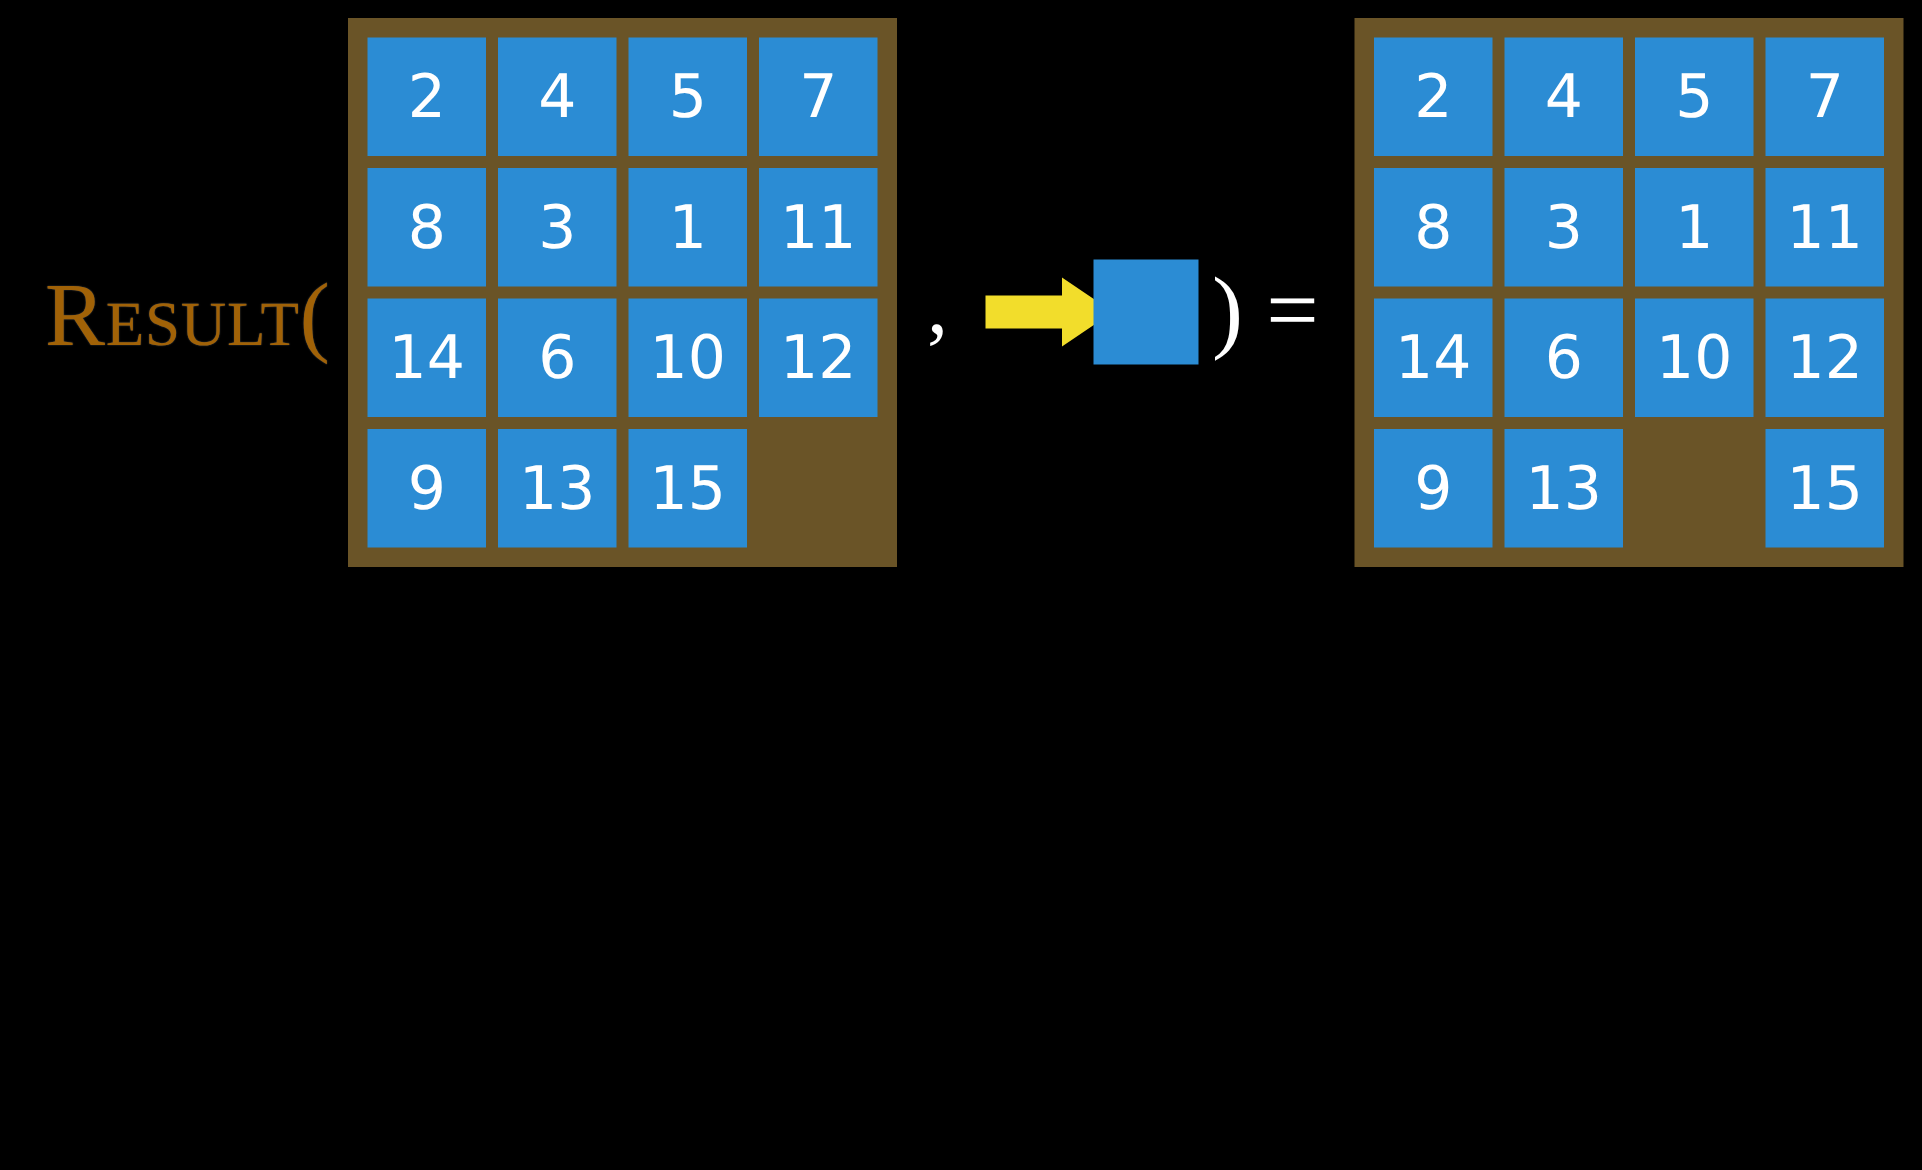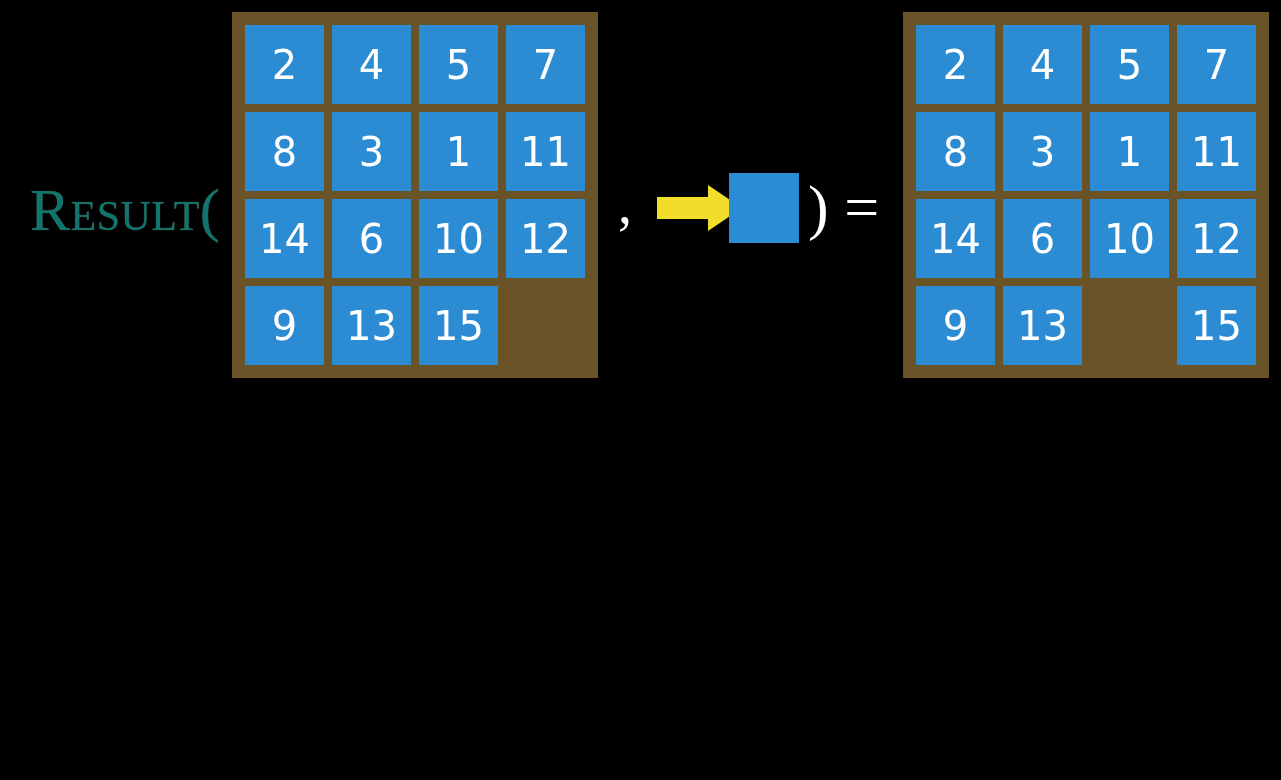--- a/index.html
+++ b/index.html
@@ -8,21 +8,21 @@
     font-family:"Liberation Serif","DejaVu Serif",serif;
     background:#000;
   }
   .row{position:absolute;left:0;width:1281px;height:390px;}
   #row-top{top:0;}
   #row-bottom{top:390px;}
 
   
   .result-label{
     position:absolute;
-    color:#0f766e;
+    color:#a16207;
     font-family:"Liberation Serif","DejaVu Serif",serif;
     font-variant:small-caps;
     font-size:60px;
     line-height:60px;
     letter-spacing:0.5px;
     white-space:nowrap;
     text-shadow:0 0 1px rgba(255,255,255,.35);
   }
   #row-top .result-label{left:30px;top:180px;}
 

